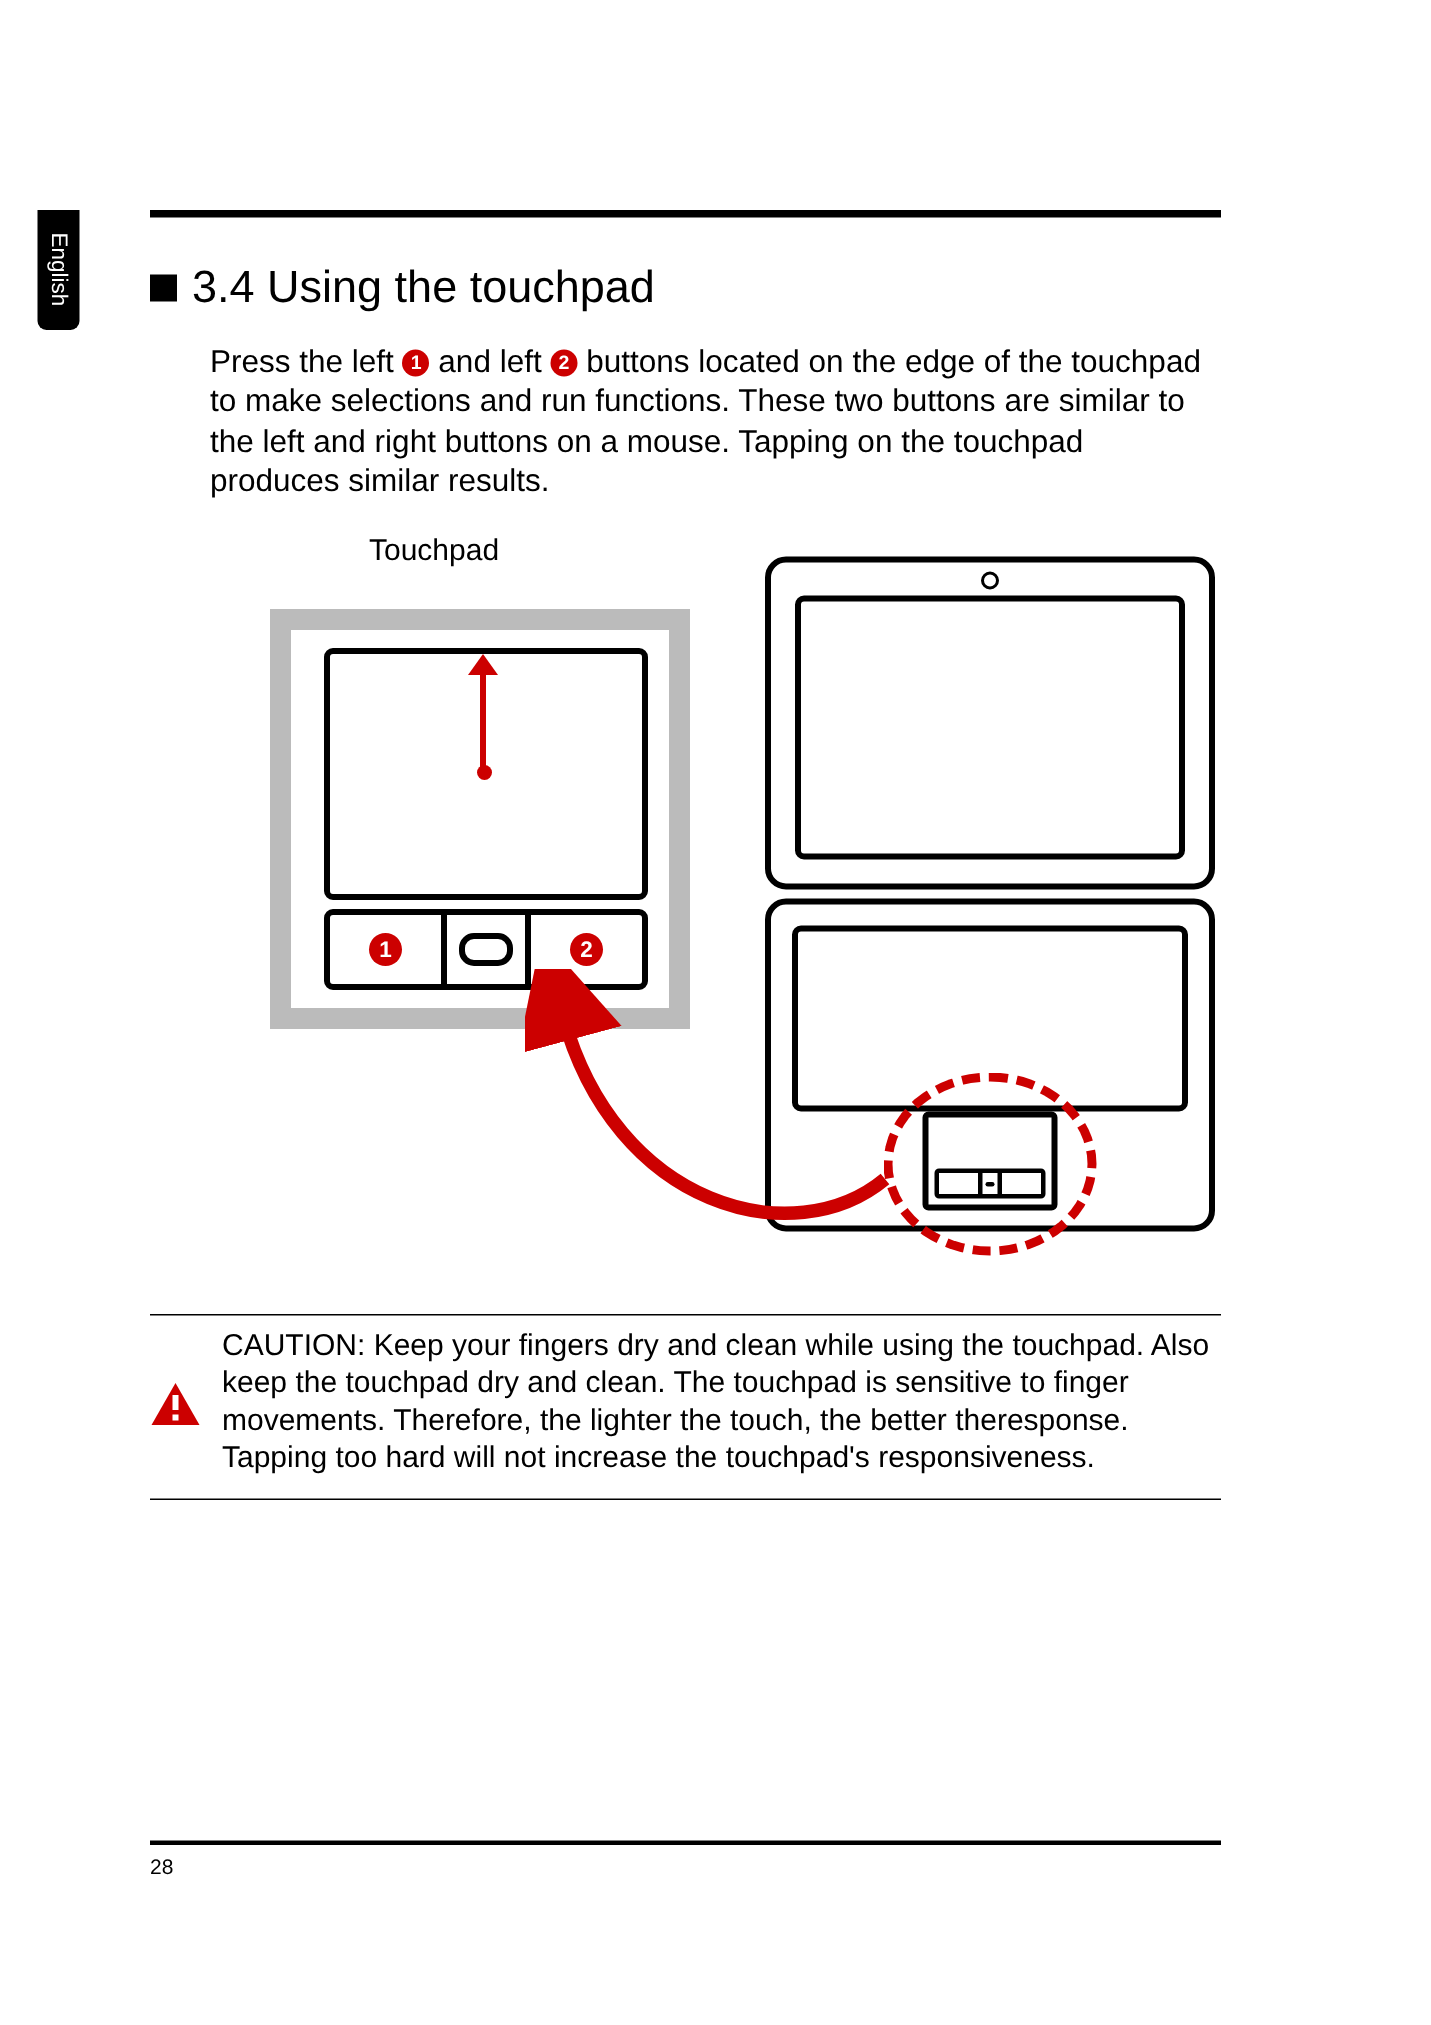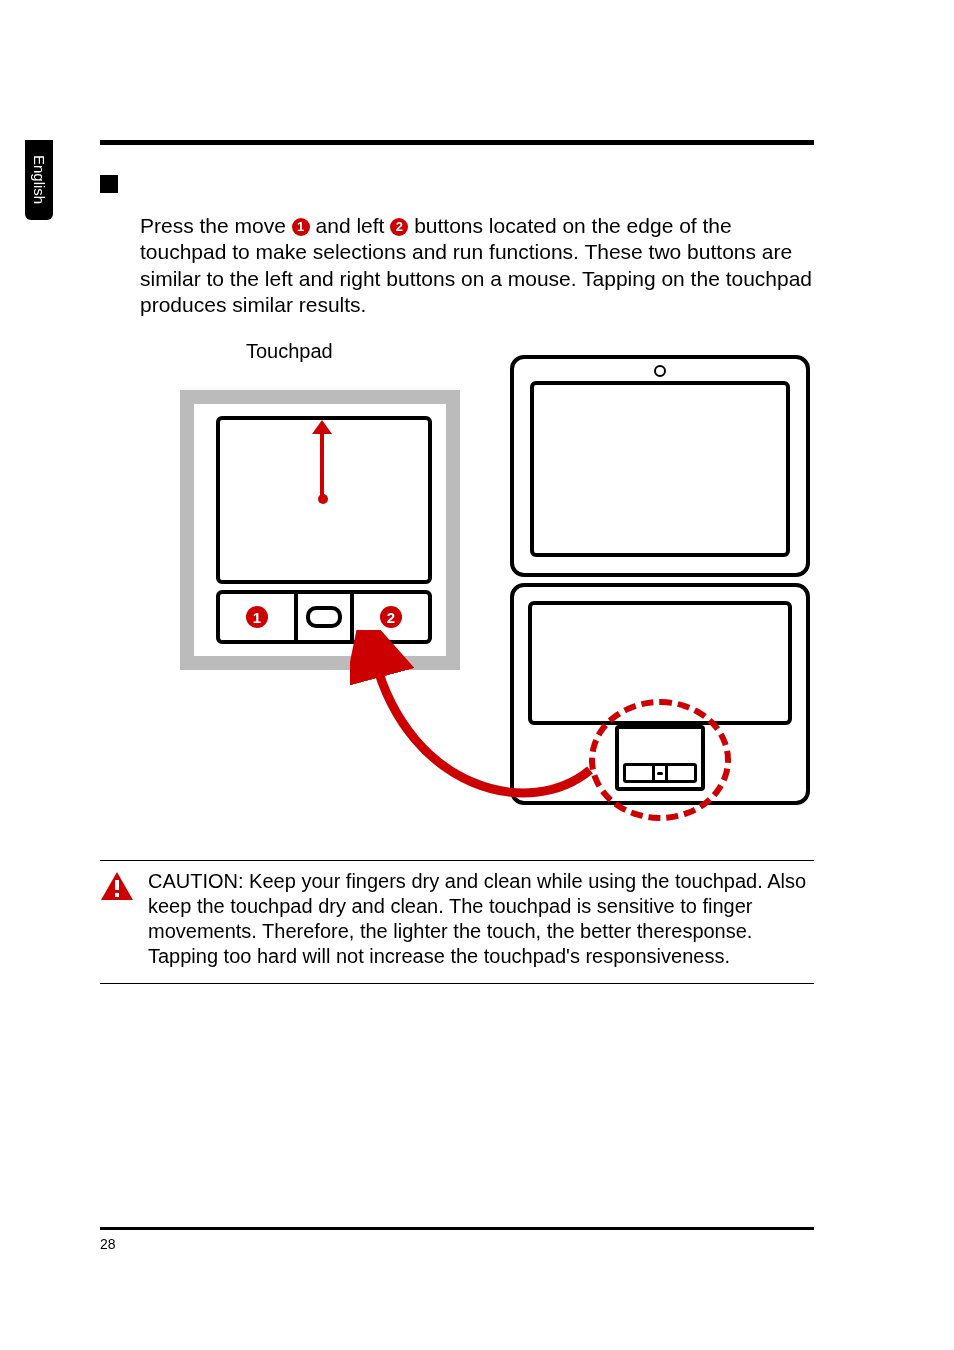--- a/index.html
+++ b/index.html
@@ -262,20 +262,21 @@
   }
   .caution-block {
     border-top: 1px solid #000;
     border-bottom: 1px solid #000;
     padding: 8px 0 14px 0;
     display: flex;
     gap: 14px;
     font-size: 20px;
     line-height: 1.25;
     margin-top: 10px;
+    align-items: center;
   }
   .warn-icon {
     flex: 0 0 auto;
     margin-top: 2px;
   }
   .footer-rule {
     position: absolute;
     left: 100px;
     right: 140px;
     bottom: 120px;
@@ -291,25 +292,26 @@
 </head>
 <body>
 
 <div class="page">
   <div class="side-tab">English</div>
 
   <div class="top-rule"></div>
 
   <h2 class="section-heading">
     <span class="bullet"></span>
+    <span>3.4 Using the touchpad</span>
   </h2>
 
 
   <p class="body-text">
-    <span>Press the move </span><span class="inline-callout">1</span><span> and left </span><span class="inline-callout">2</span><span> buttons located on the edge of the touchpad to make selections and run functions. These two buttons are similar to the left and right buttons on a mouse. Tapping on the touchpad produces similar results.</span>
+    <span>Press the left </span><span class="inline-callout">1</span><span> and left </span><span class="inline-callout">2</span><span> buttons located on the edge of the touchpad to make selections and run functions. These two buttons are similar to the left and right buttons on a mouse. Tapping on the touchpad produces similar results.</span>
   </p>
 
   <div class="diagram-block">
     <div class="touchpad-label">Touchpad</div>
 
     <div class="tp-outer">
       <div class="tp-arrow-up"></div>
       <div class="tp-pad"></div>
       <div class="tp-dot"></div>
       <div class="tp-btn-row">

